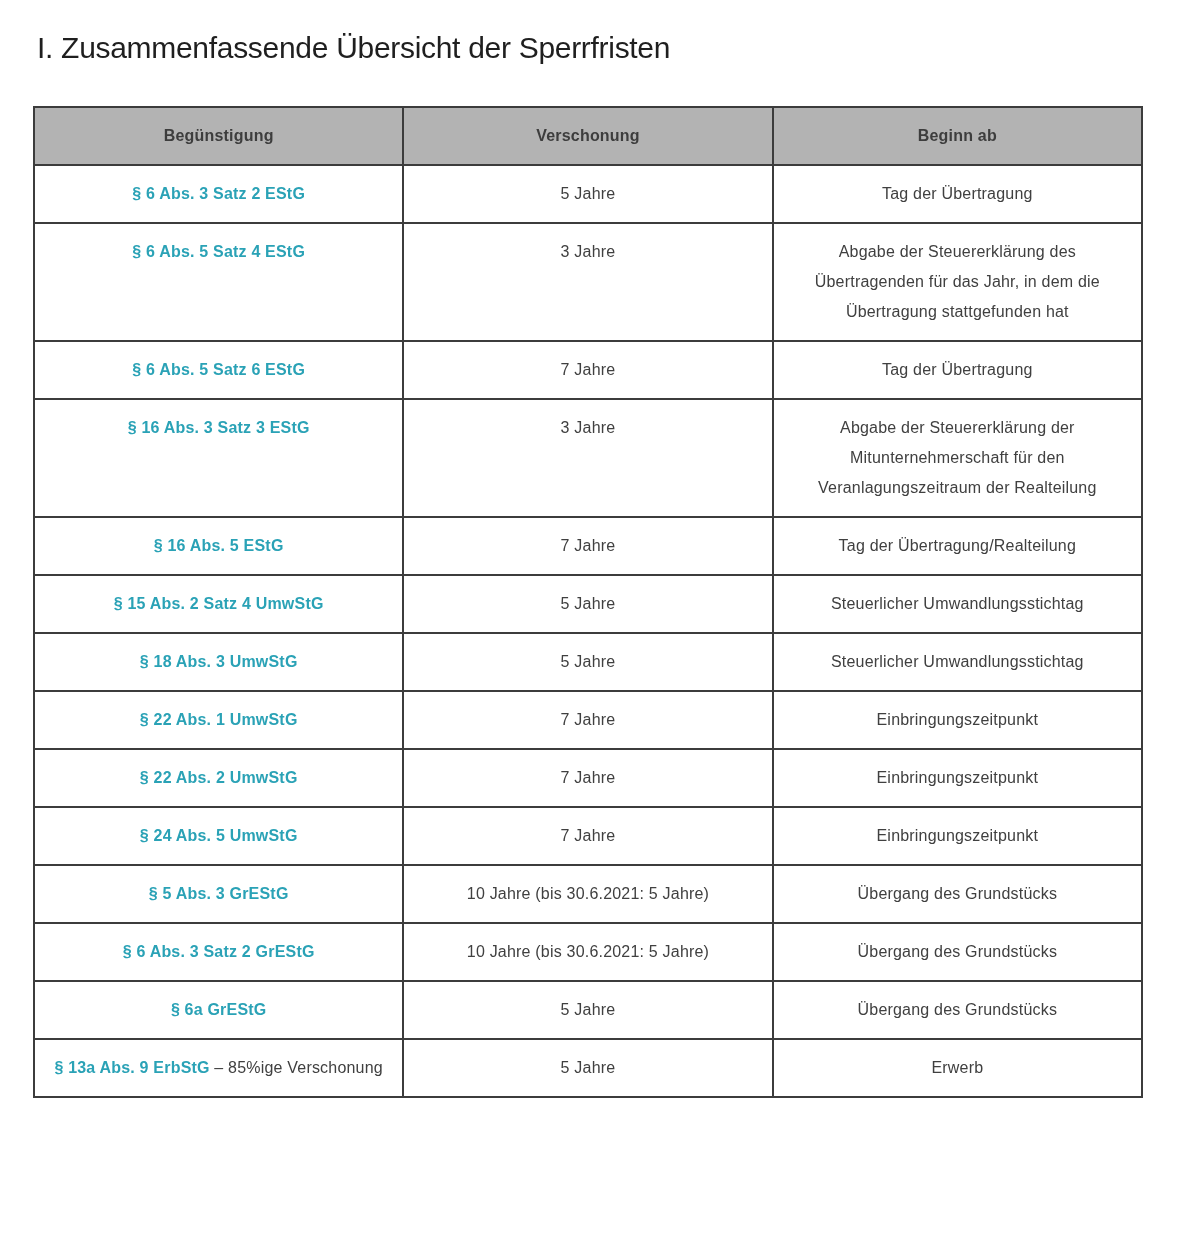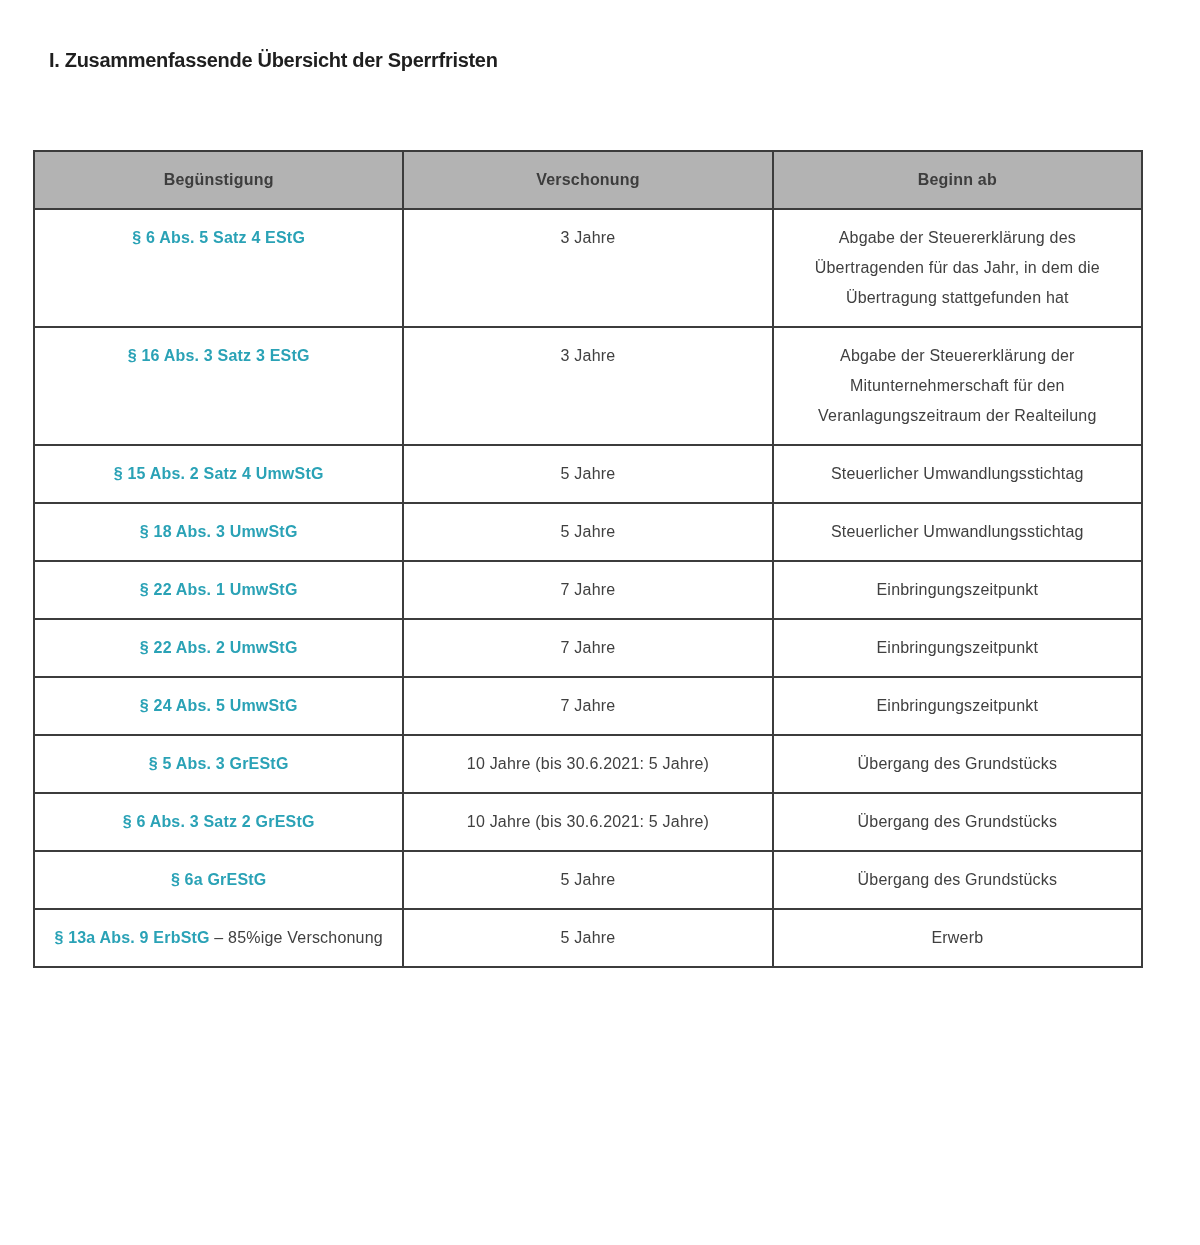--- a/index.html
+++ b/index.html
@@ -16,29 +16,29 @@
   body{
     width:1200px;
     min-height:1245px;
     font-family:"Liberation Sans","DejaVu Sans",sans-serif;
     color:var(--text);
   }
   .page{
     padding:26px 33px 14px 33px;
   }
   .page-title{
-    margin:16px;
-    font-size:20px;
+    margin:4px;
+    font-size:30px;
     line-height:36px;
-    font-weight:bold;
+    font-weight:normal;
     color:var(--title);
     letter-spacing:-0.3px;
   }
   table.sperrfristen{
-    margin-top:72px;
+    margin-top:40px;
     width:1110px;
     border-collapse:collapse;
     table-layout:fixed;
     padding-left:32px;
   }
   table.sperrfristen th,
   table.sperrfristen td{
     border:2px solid var(--border);
     width:33.333%;
     padding:13px 14px;
@@ -70,38 +70,59 @@
 
   <table class="sperrfristen">
     <thead>
       <tr>
         <th>Begünstigung</th>
         <th>Verschonung</th>
         <th>Beginn ab</th>
       </tr>
     </thead>
     <tbody>
+  <tr>
+    <td>
+      <span class="statute-ref">§ 6 Abs. 3 Satz 2 EStG</span><span class="statute-suffix"></span>
+    </td>
+    <td>5 Jahre</td>
+    <td>Tag der Übertragung</td>
+  </tr>
 
   <tr>
     <td>
       <span class="statute-ref">§ 6 Abs. 5 Satz 4 EStG</span><span class="statute-suffix"></span>
     </td>
     <td>3 Jahre</td>
     <td>Abgabe der Steuererklärung des Übertragenden für das Jahr, in dem die Übertragung stattgefunden hat</td>
   </tr>
 
+  <tr>
+    <td>
+      <span class="statute-ref">§ 6 Abs. 5 Satz 6 EStG</span><span class="statute-suffix"></span>
+    </td>
+    <td>7 Jahre</td>
+    <td>Tag der Übertragung</td>
+  </tr>
 
   <tr>
     <td>
       <span class="statute-ref">§ 16 Abs. 3 Satz 3 EStG</span><span class="statute-suffix"></span>
     </td>
     <td>3 Jahre</td>
     <td>Abgabe der Steuererklärung der Mitunternehmerschaft für den Veranlagungszeitraum der Realteilung</td>
   </tr>
 
+  <tr>
+    <td>
+      <span class="statute-ref">§ 16 Abs. 5 EStG</span><span class="statute-suffix"></span>
+    </td>
+    <td>7 Jahre</td>
+    <td>Tag der Übertragung/Realteilung</td>
+  </tr>
 
 
   <tr>
     <td>
       <span class="statute-ref">§ 15 Abs. 2 Satz 4 UmwStG</span><span class="statute-suffix"></span>
     </td>
     <td>5 Jahre</td>
     <td>Steuerlicher Umwandlungsstichtag</td>
   </tr>
 

